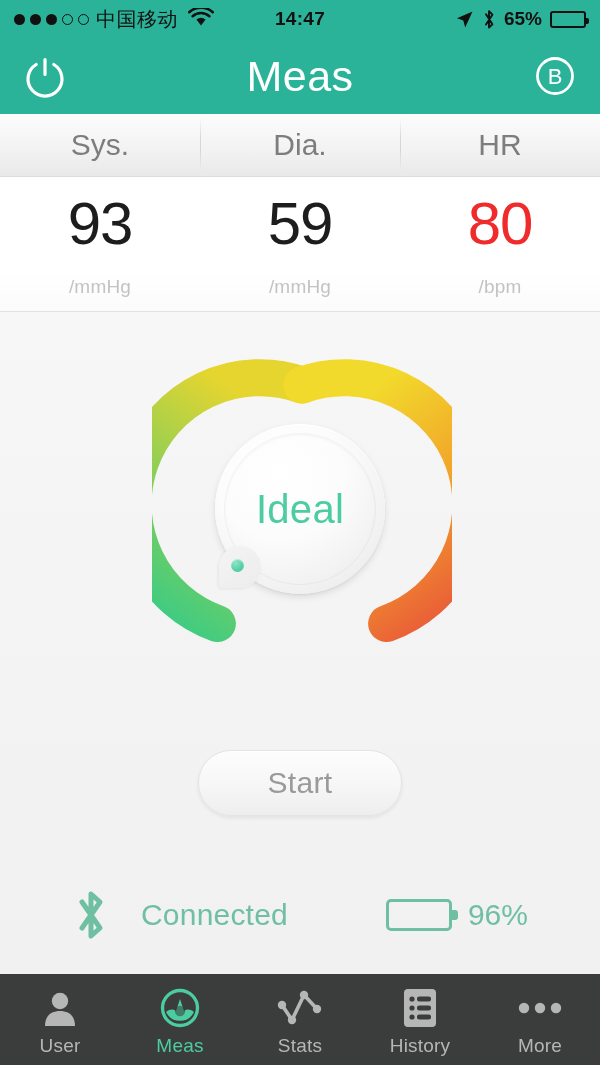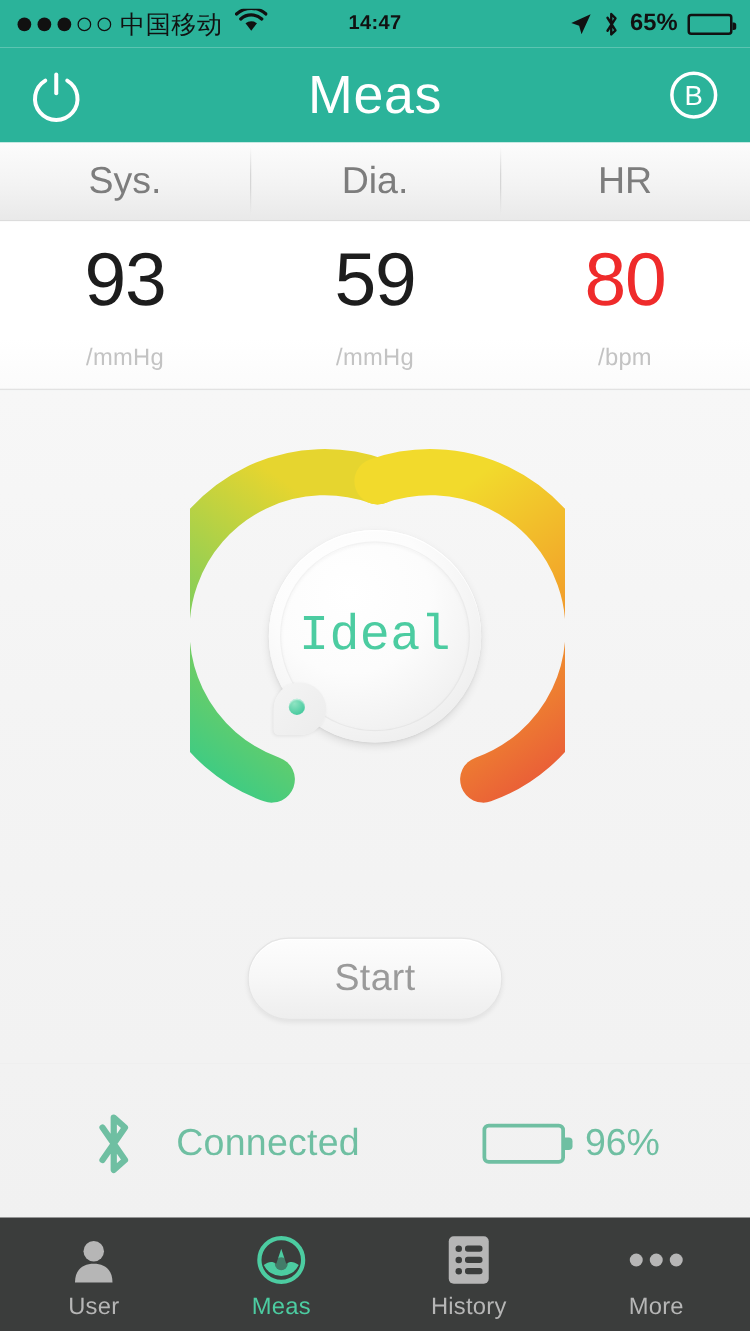--- a/index.html
+++ b/index.html
@@ -39,21 +39,21 @@
   .sig-dot.empty { background: transparent; border: 1.6px solid #111; }
   .carrier {
     font-size: 20px; color: #111; letter-spacing: 0.5px;
     font-family: "DejaVu Sans", sans-serif; font-weight: 500;
   }
   .wifi-ico { margin-left: 3px; display: block; }
   .sb-center {
     position: absolute;
     left: 0; right: 0;
     text-align: center;
-    font-size: 16px;
+    font-size: 19px;
     font-weight: bold;
     color: #111;
     letter-spacing: 0.3px;
     pointer-events: none;
   }
   .sb-right {
     margin-left: auto;
     display: flex; align-items: center; gap: 8px;
     position: relative; z-index: 2;
   }
@@ -167,21 +167,21 @@
     top: 313px; left: 0;
     width: 600px; height: 538px;
     background: linear-gradient(180deg, #f7f7f7 0%, #f4f4f4 45%, #f2f2f2 100%);
     border-bottom: 1px solid #e0e0e0;
   }
   .gauge-wrap {
     position: absolute;
     left: 50%;
     top: 46px;
     transform: translateX(-50%);
-    width: 296px; height: 300px; font-family: Liberation Mono, monospace;
+    width: 296px; height: 300px;
   }
   .gauge-svg { display: block; }
 
   .knob {
     position: absolute;
     left: 50%; top: 50%;
     transform: translate(-50%, -50%);
     width: 170px; height: 170px;
     border-radius: 50%;
     background: radial-gradient(circle at 38% 30%, #ffffff 0%, #fcfcfc 40%, #f1f1f1 72%, #e6e6e6 100%);
@@ -481,20 +481,32 @@
         <svg width="42" height="42" viewBox="0 0 42 42">
           <circle cx="21" cy="21" r="17.5" stroke="#4ccca1" stroke-width="3.4" fill="none"></circle>
           <path d="M7 25 C11 22 14 22 17 24 L21 12 L25 24 C28 22 31 22 35 25
                    A15.5 15.5 0 0 1 7 25 Z" fill="#4ccca1"></path>
           <circle cx="21" cy="24" r="5.2" fill="#3b3d3c" opacity="0.55"></circle>
         </svg>
       </span>
       <span class="tab-label">Meas</span>
     </div>
 
+    <div class="tab-item">
+      <span class="tab-ico">
+        <svg width="46" height="38" viewBox="0 0 46 38">
+          <polyline points="5,16 15,31 27,6 40,20" stroke="#b6b6b6" stroke-width="3.6" fill="none" stroke-linejoin="round" stroke-linecap="round"></polyline>
+          <circle cx="5" cy="16" r="4.2" fill="#b6b6b6"></circle>
+          <circle cx="15" cy="31" r="4.2" fill="#b6b6b6"></circle>
+          <circle cx="27" cy="6" r="4.2" fill="#b6b6b6"></circle>
+          <circle cx="40" cy="20" r="4.2" fill="#b6b6b6"></circle>
+        </svg>
+      </span>
+      <span class="tab-label">Stats</span>
+    </div>
 
     <div class="tab-item">
       <span class="tab-ico">
         <svg width="36" height="42" viewBox="0 0 36 42">
           <rect x="2" y="2" width="32" height="38" rx="4" fill="#b6b6b6"></rect>
           <circle cx="10" cy="12" r="2.6" fill="#3b3d3c"></circle>
           <circle cx="10" cy="21" r="2.6" fill="#3b3d3c"></circle>
           <circle cx="10" cy="30" r="2.6" fill="#3b3d3c"></circle>
           <rect x="15" y="9.4" width="14" height="5" rx="2.2" fill="#3b3d3c"></rect>
           <rect x="15" y="18.4" width="14" height="5" rx="2.2" fill="#3b3d3c"></rect>

